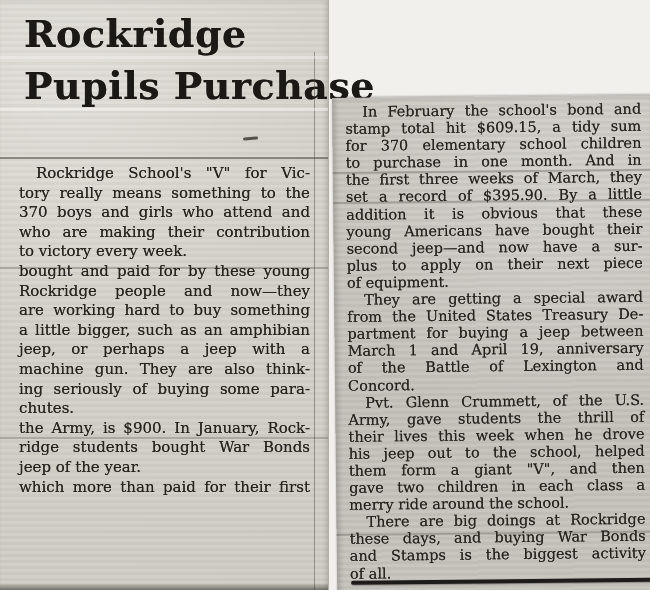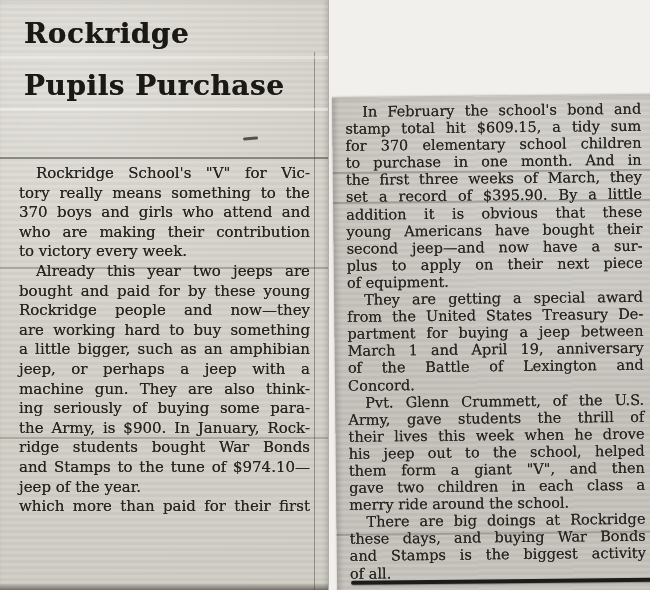--- a/index.html
+++ b/index.html
@@ -25,21 +25,21 @@
       linear-gradient(176deg, var(--paper-left), #d2cfc7 70%, #cfccc4);
     box-shadow: inset -2px 0 4px rgba(0,0,0,.15);
     border-right:1px solid #b3afa7;
   }
   .clip-left::after{
     content:"";position:absolute;left:0;right:0;bottom:0;height:7px;
     background:linear-gradient(rgba(45,42,38,0), rgba(45,42,38,.55));
   }
   .headline{
     padding:8px 0 0 24px;
-    font-size:28px;line-height:52px;font-weight:bold;
+    font-size:38px;line-height:52px;font-weight:bold;
     color:var(--headline-ink);letter-spacing:.5px;
     text-shadow:0 0 .6px rgba(20,18,15,.7);
   }
   .headline .hl-line{white-space:nowrap;}
   .stray-mark{
     position:absolute;left:243px;top:137px;width:15px;height:3px;
     background:rgba(40,37,33,.75);border-radius:2px;transform:rotate(-4deg);
   }
   .col-rule-v{
     position:absolute;top:52px;bottom:0;left:314px;width:1px;
@@ -103,33 +103,32 @@
 
     <div class="body-col body-left" id="left-col">
         <div>
           <div class="line first">Rockridge School's "V" for Vic-</div>
           <div class="line">tory really means something to the</div>
           <div class="line">370 boys and girls who attend and</div>
           <div class="line">who are making their contribution</div>
           <div class="line last">to victory every week.</div>
         </div>
         <div>
-          <div class="line first">Already this year two jeeps are</div>
           <div class="line">bought and paid for by these young</div>
           <div class="line">Rockridge people and now—they</div>
           <div class="line">are working hard to buy something</div>
           <div class="line">a little bigger, such as an amphibian</div>
           <div class="line">jeep, or perhaps a jeep with a</div>
           <div class="line">machine gun. They are also think-</div>
           <div class="line">ing seriously of buying some para-</div>
+          <div class="line last">chutes.</div>
         </div>
         <div>
           <div class="line">the Army, is $900. In January, Rock-</div>
           <div class="line">ridge students bought War Bonds</div>
-          <div class="line">and Stamps to the tune of $974.10—</div>
           <div class="line last">jeep of the year.</div>
           <div class="line">which more than paid for their first</div>
         </div>
       </div>
   </div>
 
   <div class="clip clip-right">
     <div class="streak dark" style="top:74px"></div>
     <div class="streak dark" style="top:104px"></div>
     <div class="streak dark" style="top:436px"></div>

